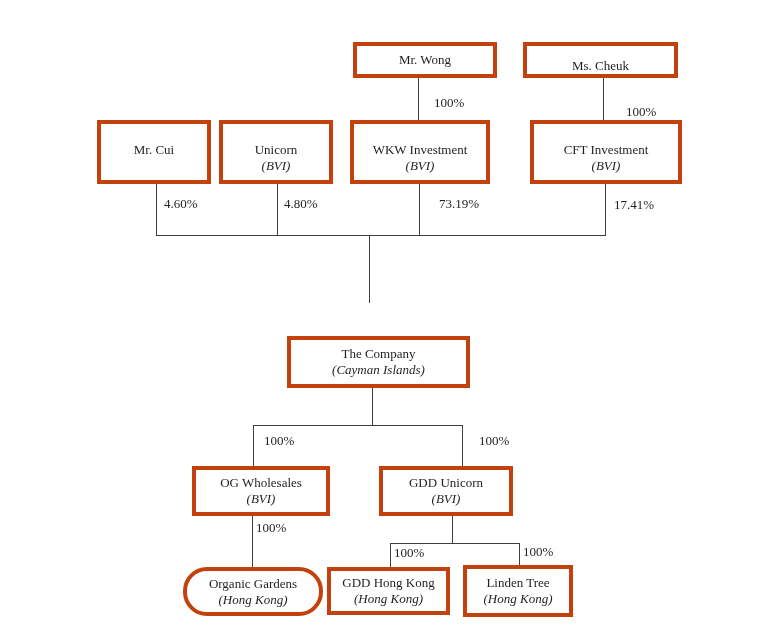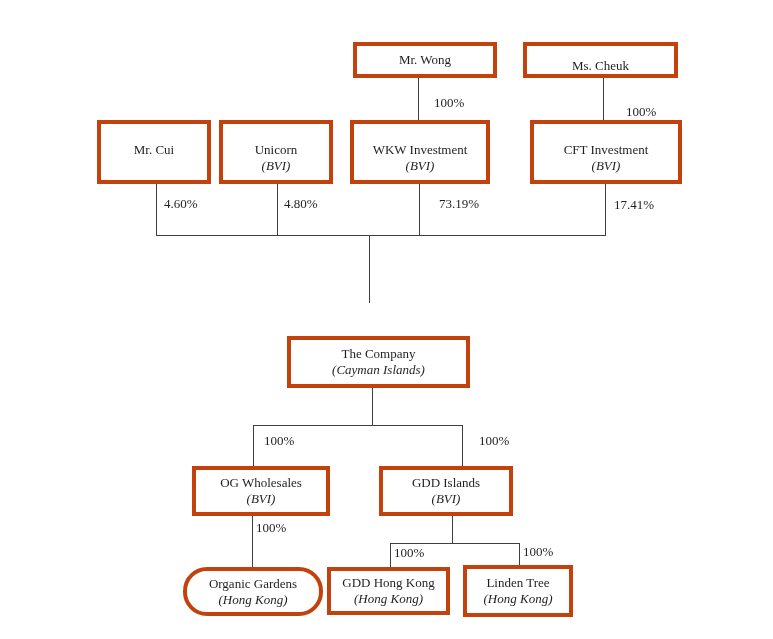--- a/index.html
+++ b/index.html
@@ -114,21 +114,21 @@
     <span class="nm">The Company</span>
     <span class="jur">(Cayman Islands)</span>
   </div>
 
   <div class="node center" style="left:192px;top:466px;width:138px;height:50px;">
     <span class="nm">OG Wholesales</span>
     <span class="jur">(BVI)</span>
   </div>
 
   <div class="node center" style="left:379px;top:466px;width:134px;height:50px;">
-    <span class="nm">GDD Islands</span>
+    <span class="nm">GDD Unicorn</span>
     <span class="jur">(BVI)</span>
   </div>
 
   <div class="node center" style="left:183px;top:567px;width:140px;height:49px;border-radius:24px;">
     <span class="nm">Organic Gardens</span>
     <span class="jur">(Hong Kong)</span>
   </div>
 
   <div class="node center" style="left:327px;top:567px;width:123px;height:48px;">
     <span class="nm">GDD Hong Kong</span>

